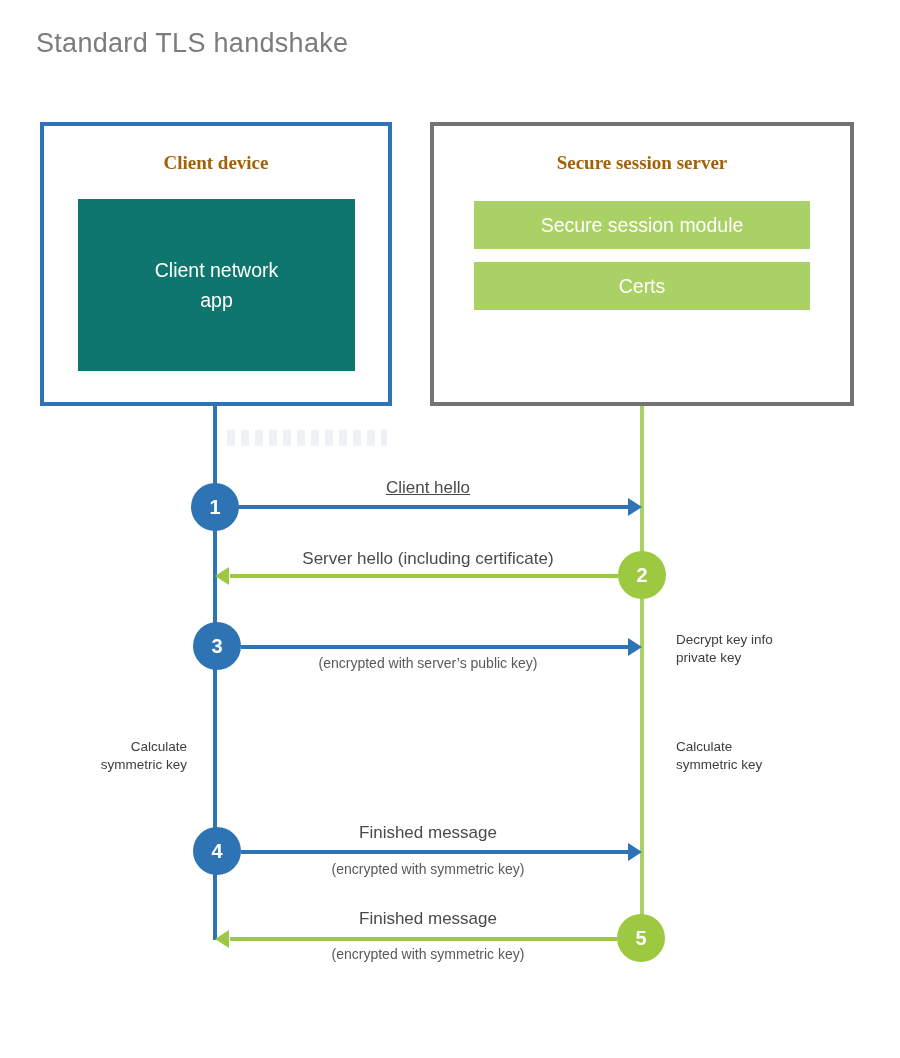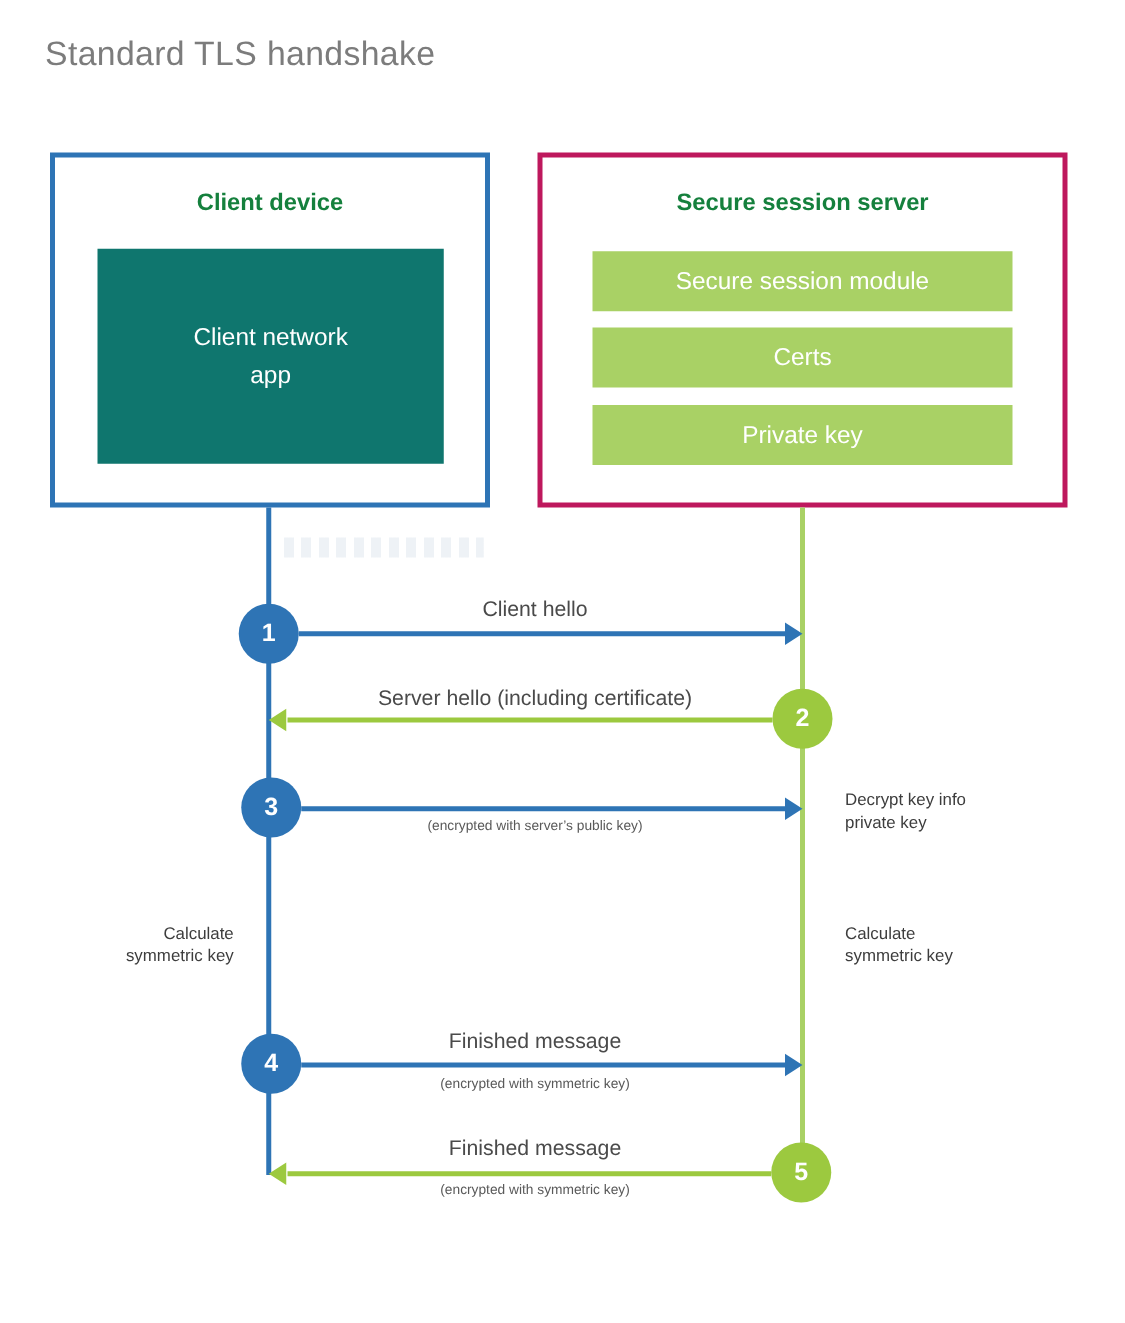--- a/index.html
+++ b/index.html
@@ -8,24 +8,24 @@
     font-family:"Liberation Sans","DejaVu Sans",sans-serif;
   }
   .page-title{
     position:absolute;left:36px;top:28px;margin:0;
     font-size:27px;font-weight:300;color:#7c7c7c;letter-spacing:.3px;
   }
 
   
   .box{position:absolute;box-sizing:content-box;background:#fff;}
   .client-box{left:40px;top:122px;width:344px;height:276px;border:4px solid #2e74b5;}
-  .server-box{left:430px;top:122px;width:416px;height:276px;border:4px solid #be185d;}
+  .server-box{left:430px;top:122px;width:416px;height:276px;border:4px solid #737373;}
   .box-title{
     position:absolute;left:0;right:0;top:26px;text-align:center;
-    font-size:19px;font-weight:bold;color:#15803d;
+    font-size:19px;font-weight:bold;color:#a16207;font-family:Liberation Serif, serif;
   }
   .client-app{
     position:absolute;left:34px;top:73px;width:277px;height:172px;background:#0f766e;
     color:#ffffff;font-size:19.5px;line-height:1.55;display:flex;align-items:center;
     justify-content:center;text-align:center;white-space:pre-line;
   }
   .module{
     position:absolute;left:40px;width:336px;height:48px;background:#a9d165;
     color:#ffffff;font-size:19.5px;display:flex;align-items:center;justify-content:center;
   }
@@ -74,23 +74,23 @@
   .a5{left:230px;top:937px;width:387px;}
   .h5{left:215px;top:930px;}
 
   
   .msg{
     position:absolute;left:216px;width:424px;text-align:center;
     font-size:17px;color:#4a4a4a;
   }
   .sub{
     position:absolute;left:216px;width:424px;text-align:center;
-    font-size:11px;color:#595959;
+    font-size:14px;color:#595959;
   }
-  .msg1{top:478px;}
+  .msg1{top:478px;text-decoration:underline;}
   .msg2{top:549px;}
   .msg3{top:619px;}
   .sub3{top:655px;}
   .msg4{top:823px;}
   .sub4{top:861px;}
   .msg5{top:909px;}
   .sub5{top:946px;}
 
   
   .note{position:absolute;font-size:13.5px;color:#3d3d3d;line-height:1.35;}
@@ -108,21 +108,20 @@
   <div class="box client-box">
     <div class="box-title">Client device</div>
     <div class="client-app">Client network
 app</div>
   </div>
 
   <div class="box server-box">
     <div class="box-title">Secure session server</div>
     <div class="module module-1">Secure session module</div>
     <div class="module module-2">Certs</div>
-    <div class="module module-3">Private key</div>
   </div>
 
   <div class="vline client-line"></div>
   <div class="vline server-line"></div>
   <div class="ghost-ticks"></div>
 
   <div class="aline blue-a a1"></div>
   <div class="ahead right h1"></div>
   <div class="msg msg1">Client hello</div>
   <div class="step-circle blue-c c1">1</div>

